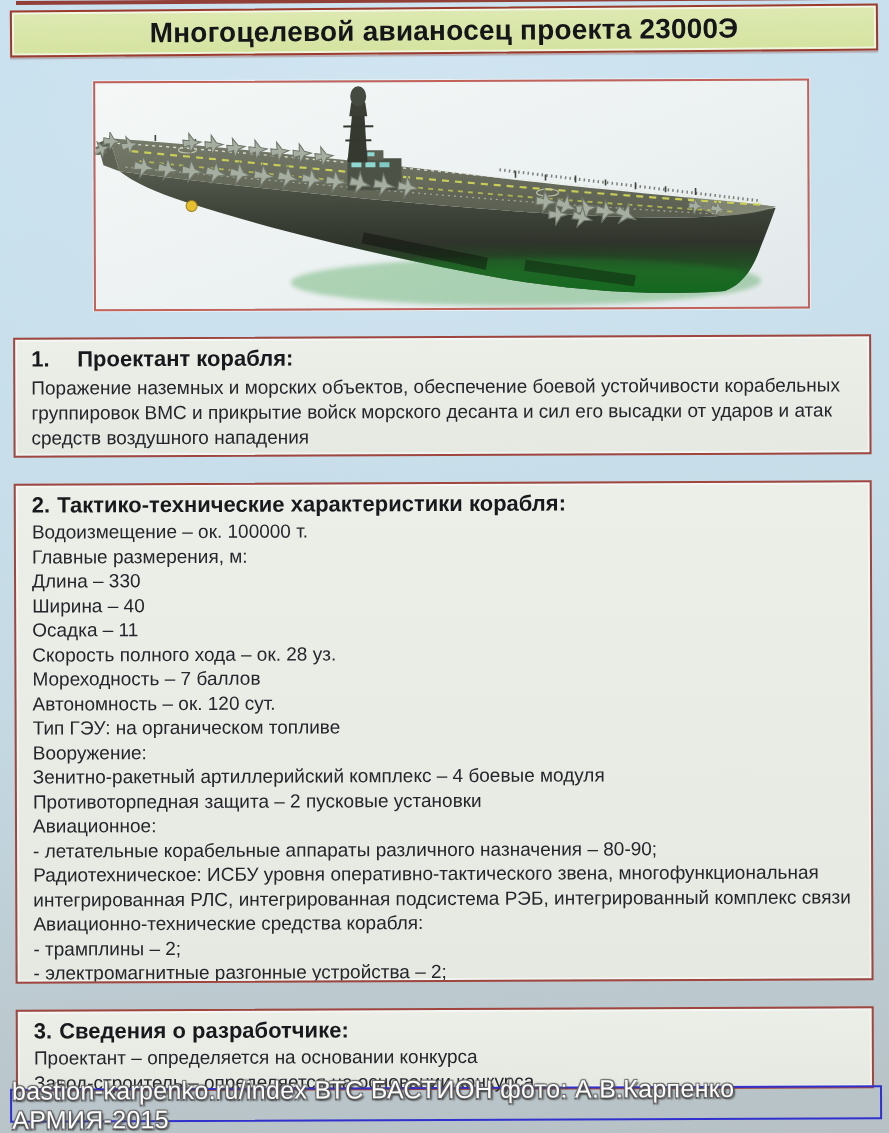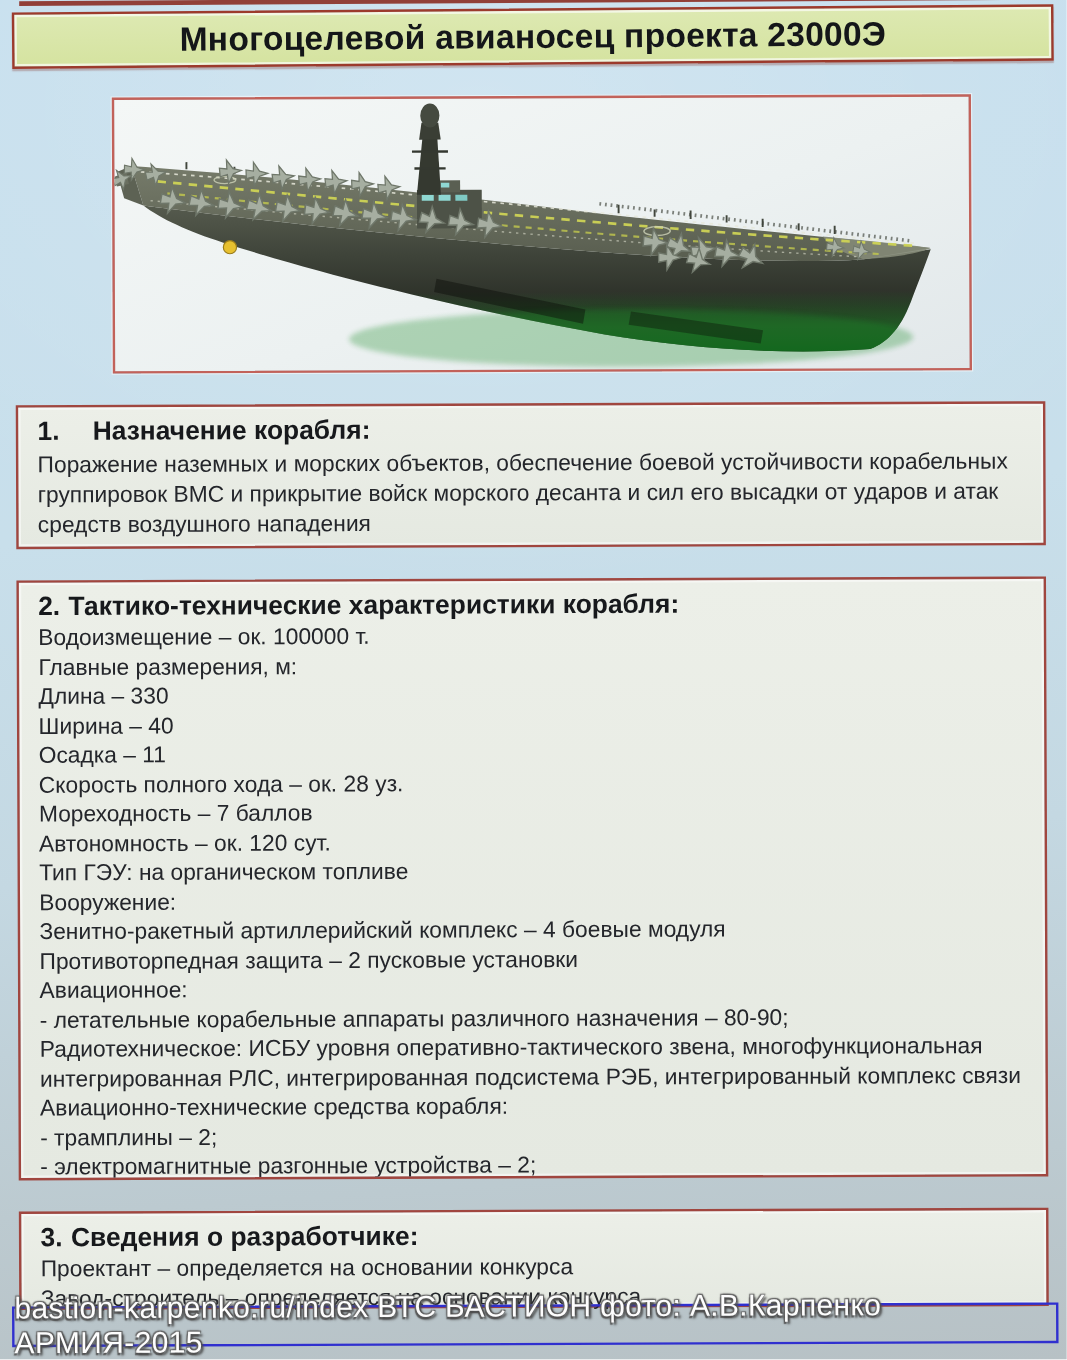--- a/index.html
+++ b/index.html
@@ -181,21 +181,21 @@
         </g>
         <g>
           <use href="#jet" transform="translate(600,125) rotate(95) scale(1.2)"></use>
           <use href="#jet" transform="translate(622,128) rotate(100) scale(1.2)"></use>
         </g>
       </svg>
     </div>
 
     <div class="panel panel-1">
       <div class="panel-heading">
-        <span class="num-wide">1.</span><span>Назначение корабля:</span>
+        <span class="num-wide">1.</span><span>Проектант корабля:</span>
       </div>
       <div class="panel-body">Поражение наземных и морских объектов, обеспечение боевой устойчивости корабельных группировок ВМС и прикрытие войск морского десанта и сил его высадки от ударов и атак средств воздушного нападения</div>
     </div>
 
     <div class="panel panel-2">
       <div class="panel-heading">
         <span class="num">2.</span><span>Тактико-технические характеристики корабля:</span>
       </div>
       <div class="spec-lines">
         <div>Водоизмещение – ок. 100000 т.</div>

